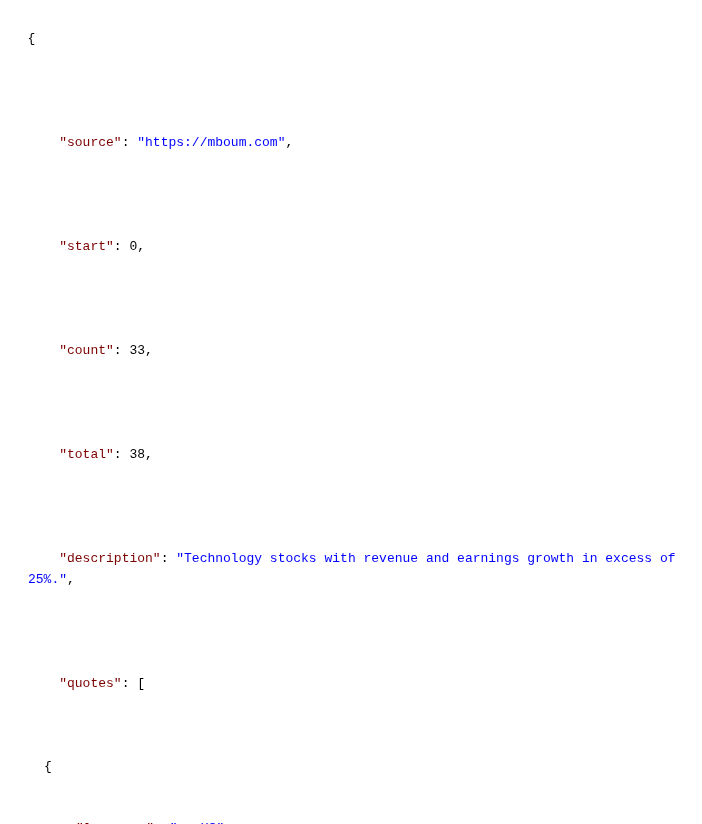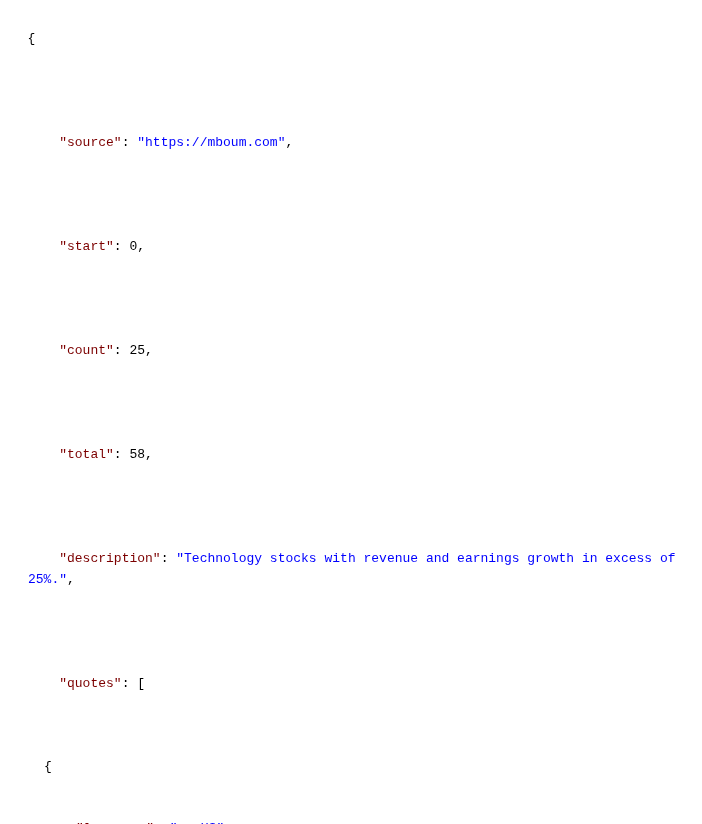--- a/index.html
+++ b/index.html
@@ -54,24 +54,24 @@
 <div class="json-container">
   <span class="punctuation">{</span>
   <br>
   <span class="indent-1 line">
     <span class="key">"source"</span><span class="punctuation">: </span><span class="string-value">"https://mboum.com"</span><span class="punctuation">,</span>
   </span>
   <span class="indent-1 line">
     <span class="key">"start"</span><span class="punctuation">: </span><span class="number-value">0</span><span class="punctuation">,</span>
   </span>
   <span class="indent-1 line">
-    <span class="key">"count"</span><span class="punctuation">: </span><span class="number-value">25</span><span class="punctuation">,</span>
+    <span class="key">"count"</span><span class="punctuation">: </span><span class="number-value">33</span><span class="punctuation">,</span>
   </span>
   <span class="indent-1 line">
-    <span class="key">"total"</span><span class="punctuation">: </span><span class="number-value">58</span><span class="punctuation">,</span>
+    <span class="key">"total"</span><span class="punctuation">: </span><span class="number-value">38</span><span class="punctuation">,</span>
   </span>
   <span class="indent-1 line">
     <span class="key">"description"</span><span class="punctuation">: </span><span class="string-value">"Technology stocks with revenue and earnings growth in excess of 25%."</span><span class="punctuation">,</span>
   </span>
   <span class="indent-1 line">
     <span class="key">"quotes"</span><span class="punctuation">: [</span>
   </span>
   <span class="indent-2 line"><span class="punctuation">{</span></span>
   <div id="quote-fields-container" class="indent-3"><span class="line"><span class="key">"language"</span><span class="punctuation">: </span><span class="string-value">"en-US"</span><span class="punctuation">,</span></span></div>
   

